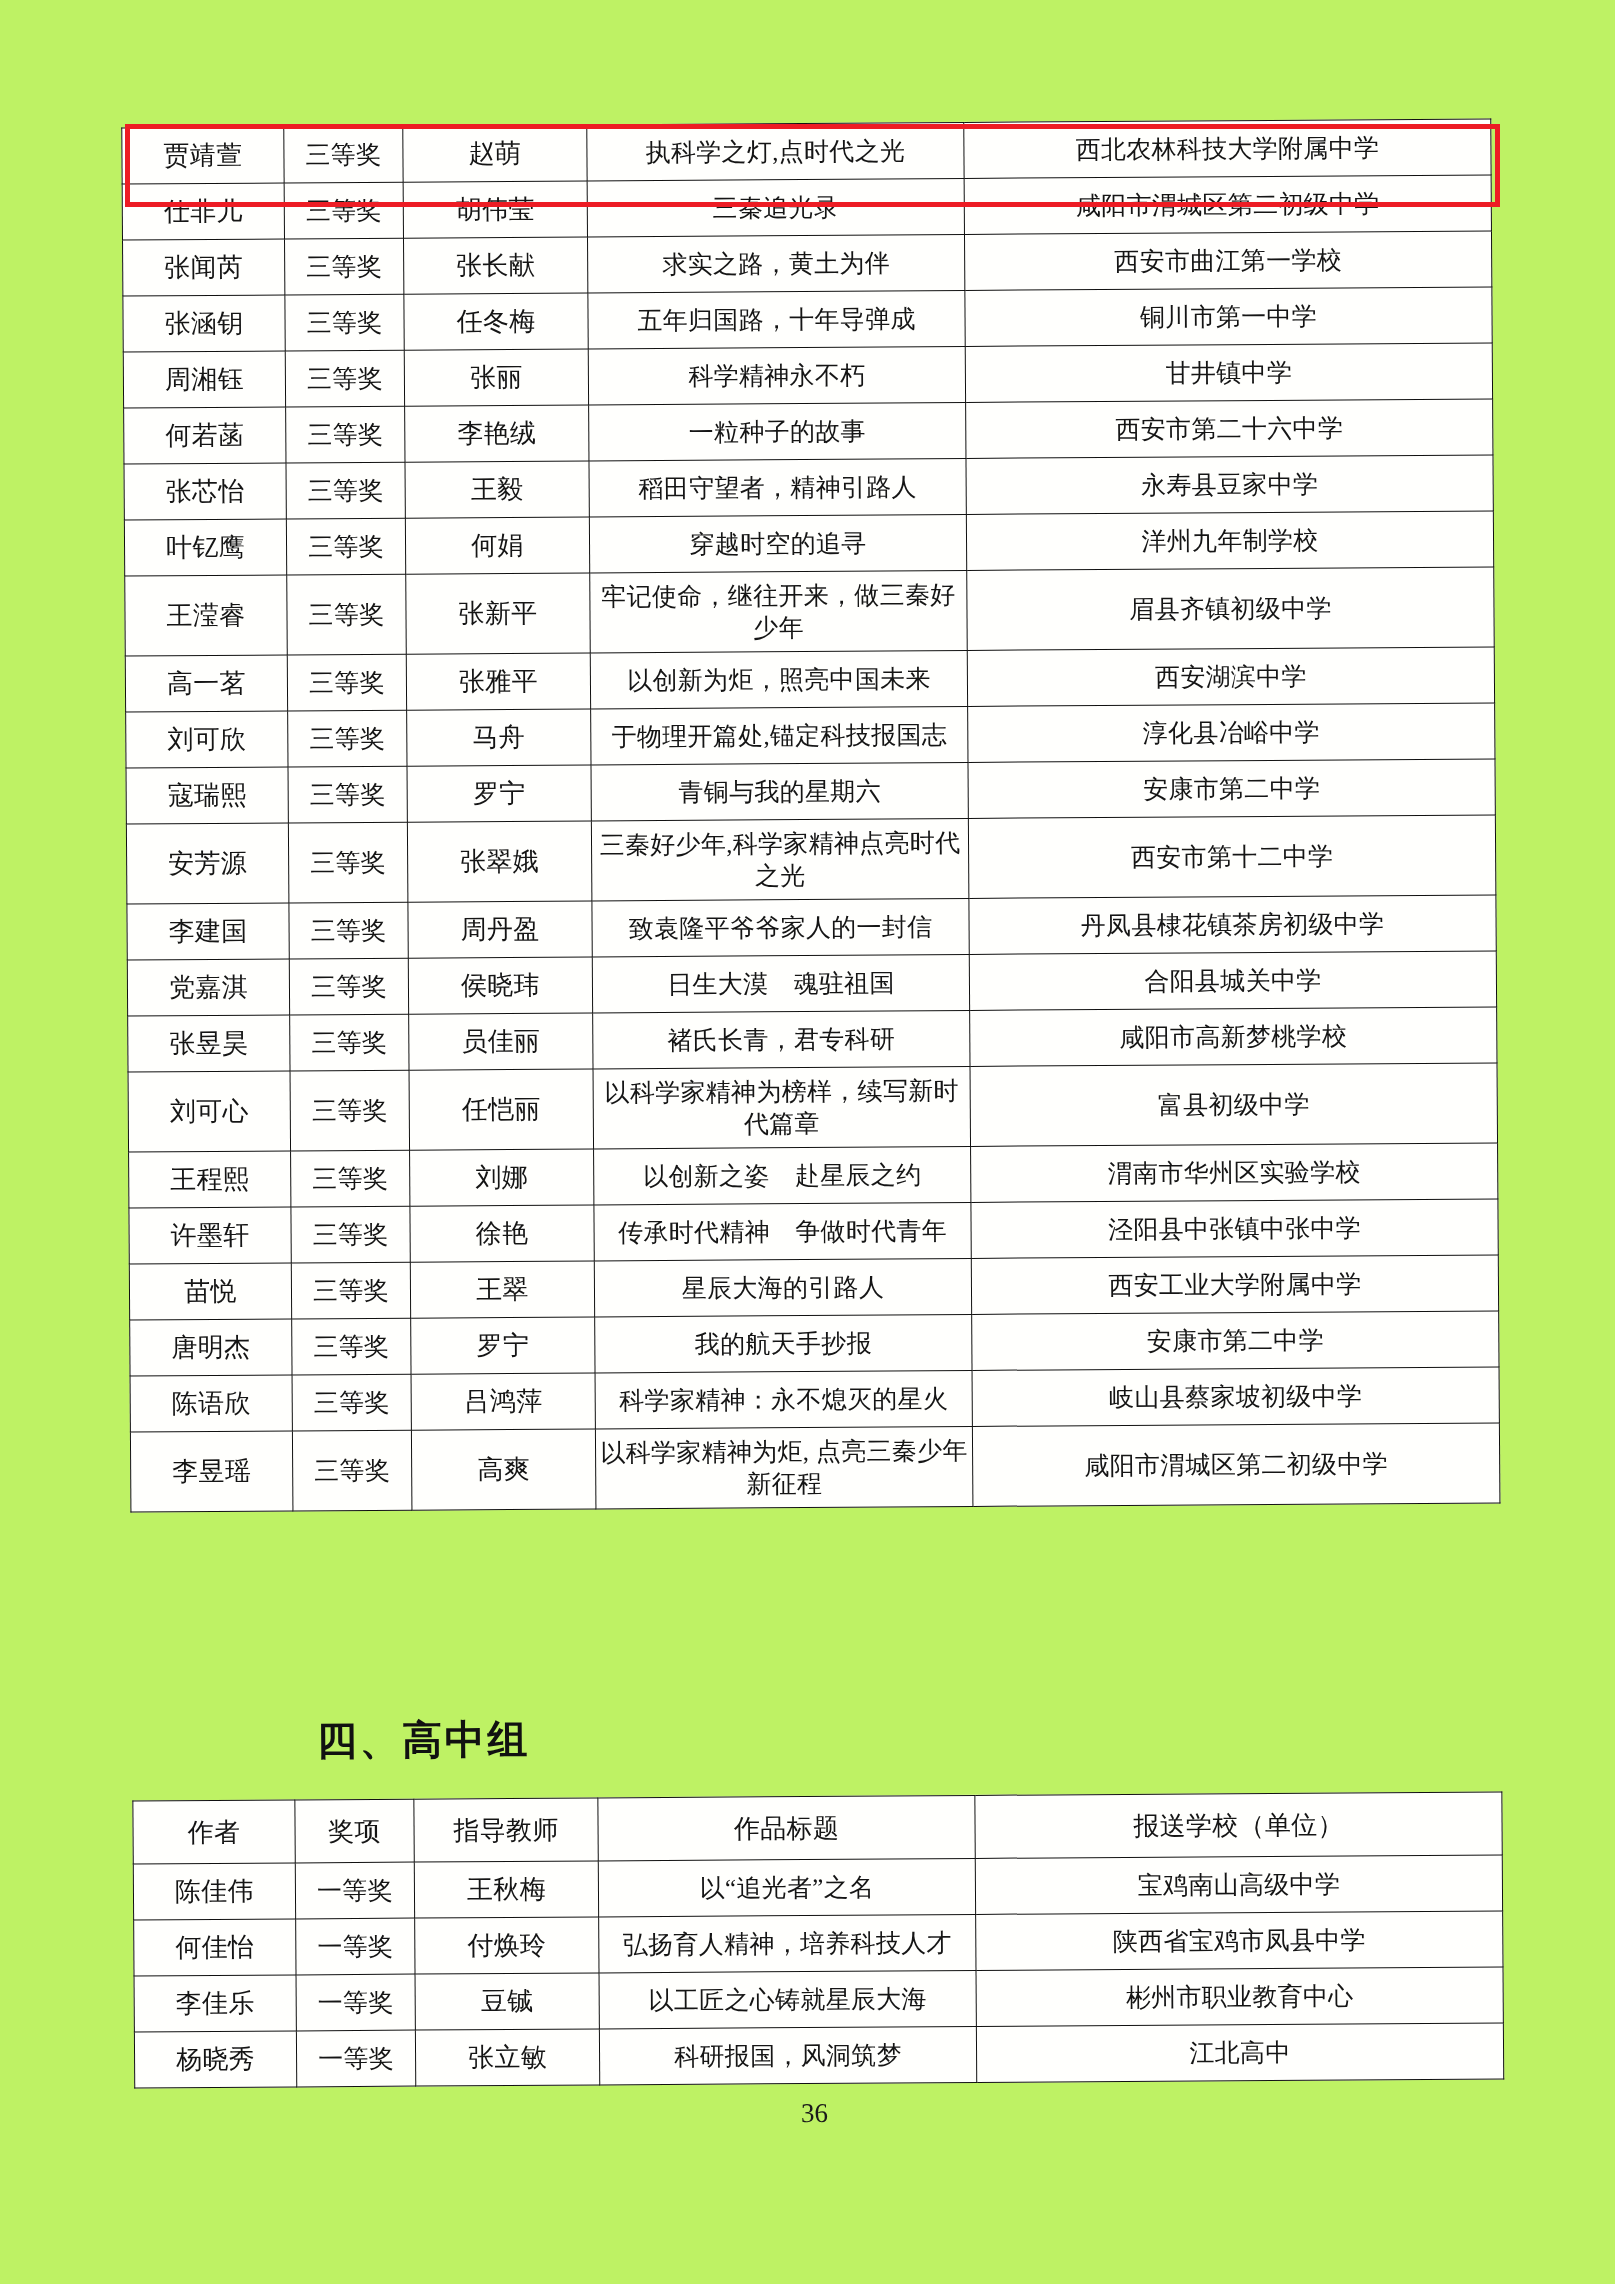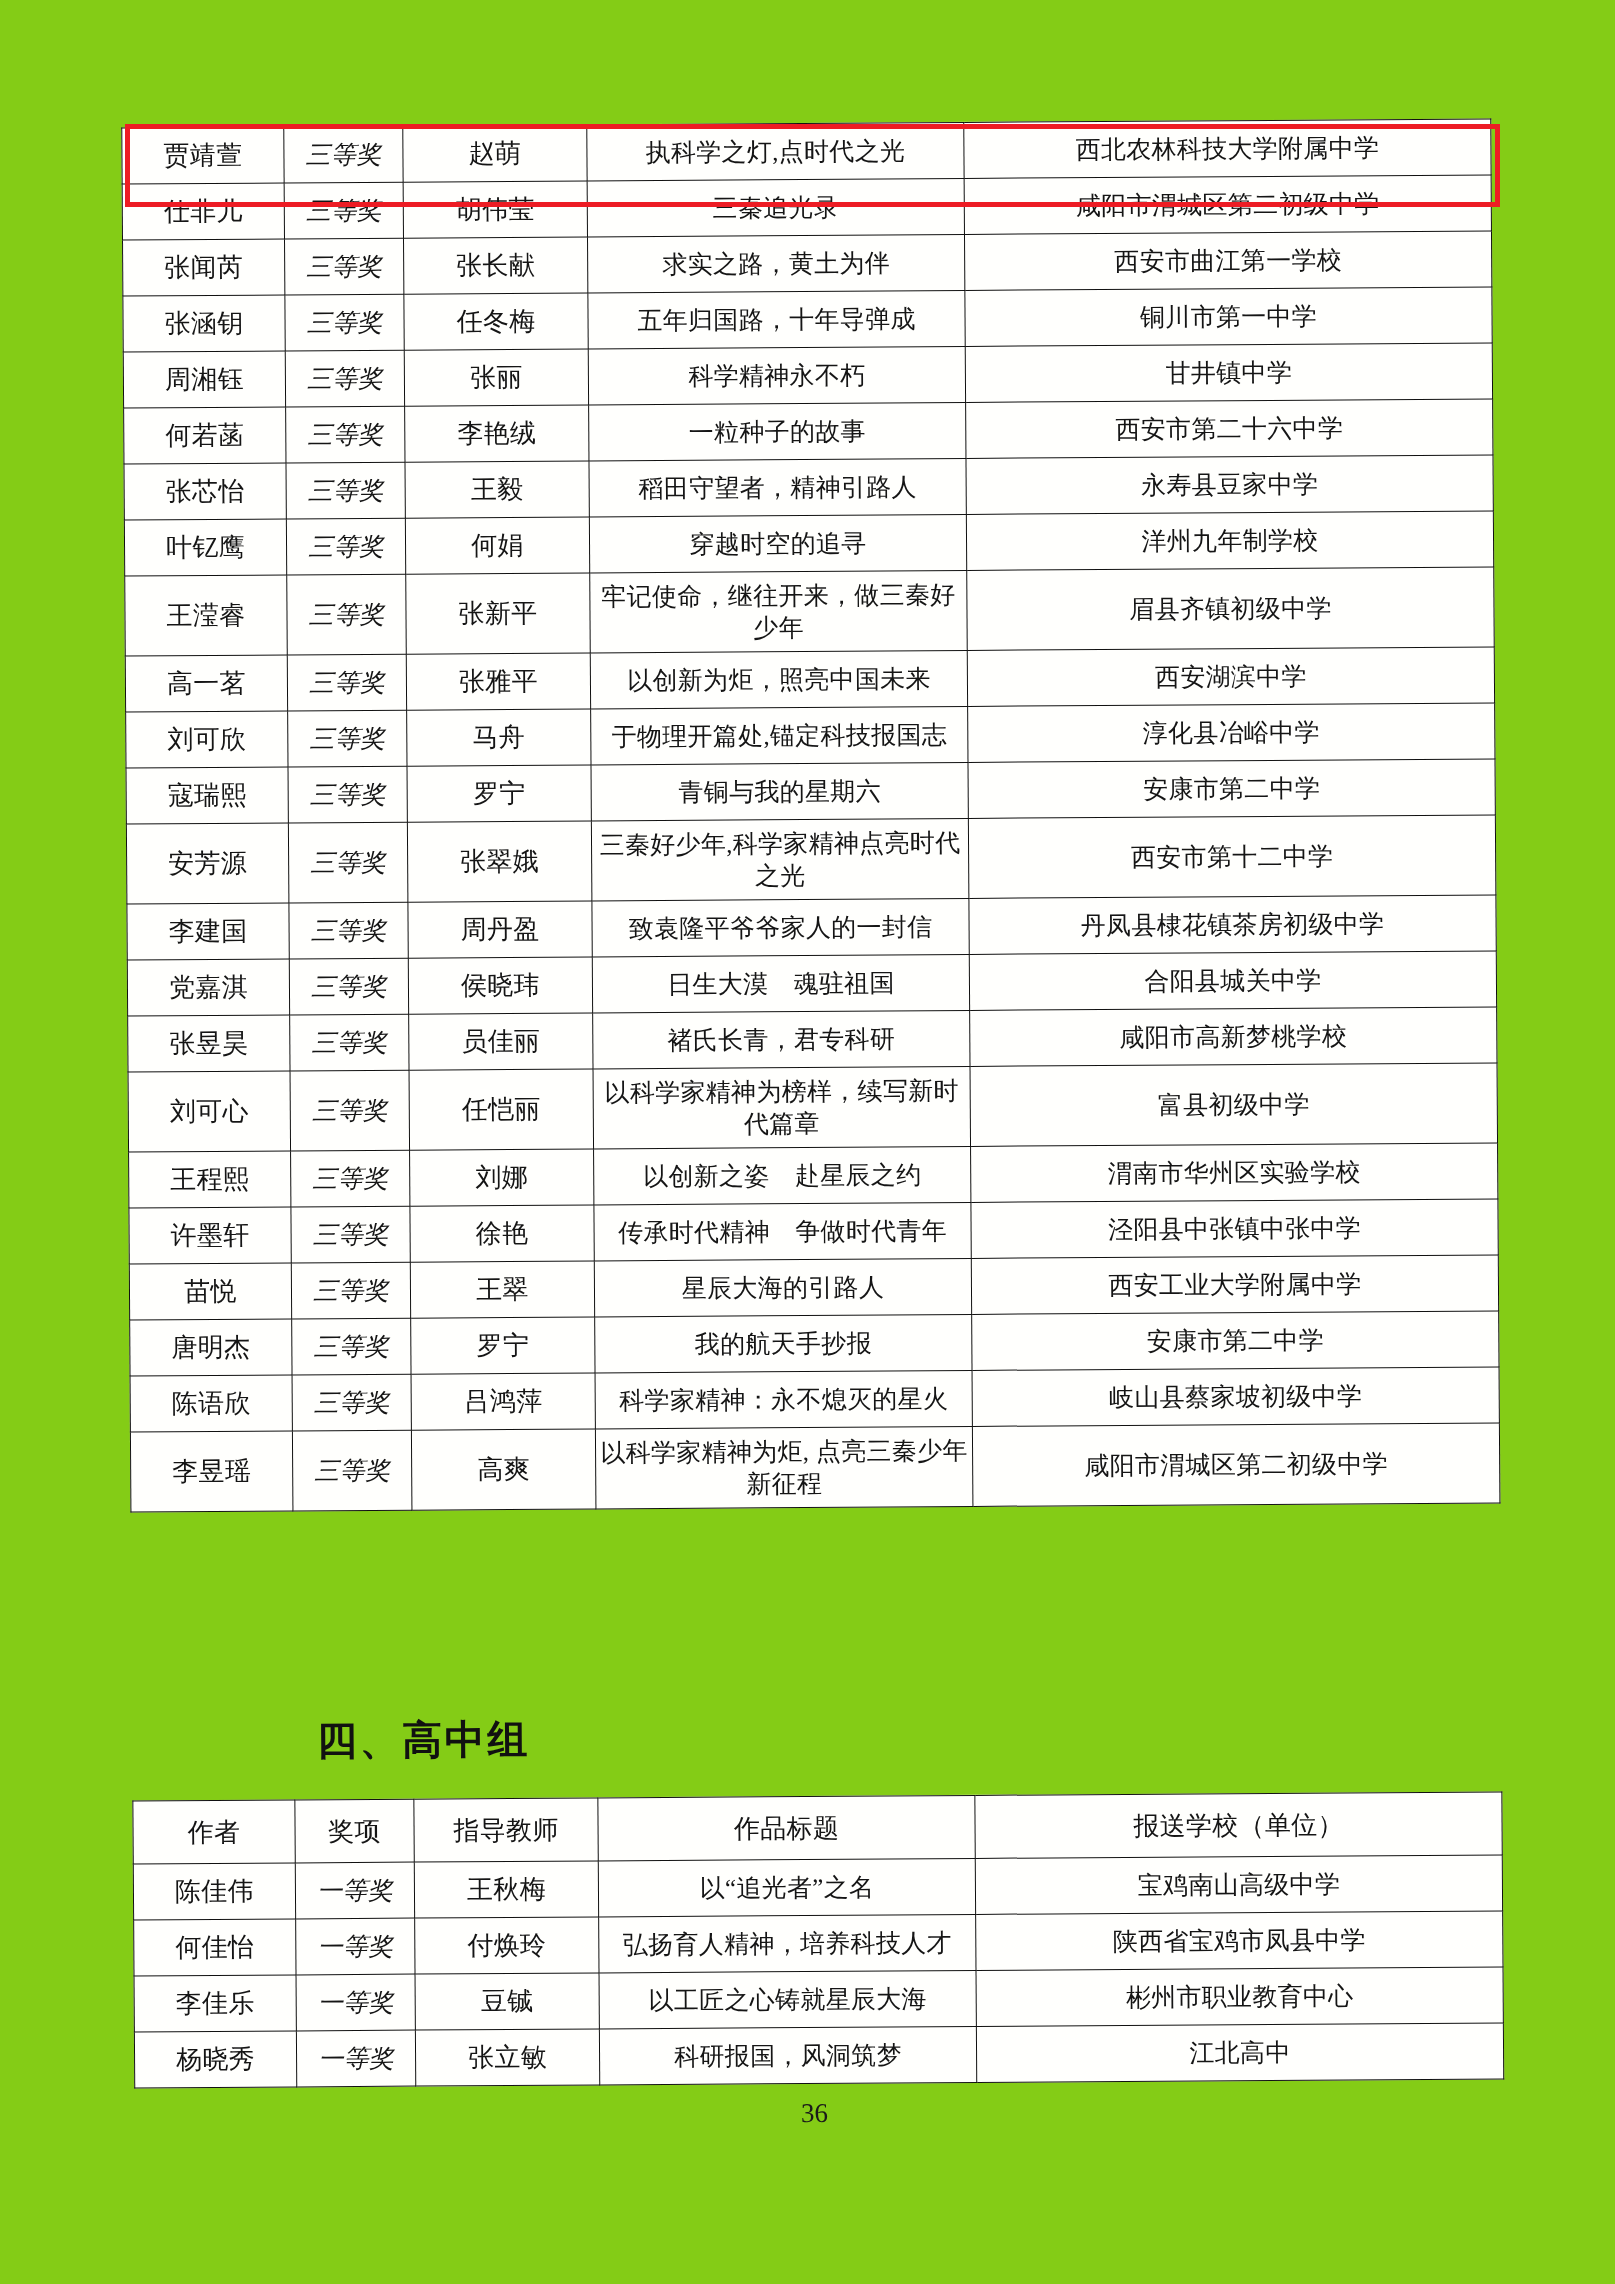--- a/index.html
+++ b/index.html
@@ -11,21 +11,21 @@
     font-family: "Liberation Serif", "DejaVu Serif", serif;
     position: relative;
     overflow: hidden;
   }
 
   .page {
     position: absolute;
     top: 0; left: 0;
     width: 1616px;
     height: 2284px;
-    background: #84cc16;
+    background: #bef264;
   }
 
   
   .scan {
     position: absolute;
     top: 0; left: 0;
     width: 1616px;
     height: 2284px;
     transform: rotate(-0.38deg);
     transform-origin: 808px 1141px;
@@ -56,21 +56,21 @@
     letter-spacing: 0.3px;
   }
 
   col.c-author   { width: 162px; }
   col.c-prize    { width: 119px; }
   col.c-teacher  { width: 184px; }
   col.c-title    { width: 377px; }
   col.c-school   { width: 527px; }
 
   td.author  { font-size: 26px; }
-  td.prize   { font-size: 25px; font-style: italic; }
+  td.prize   { font-size: 25px; }
   td.teacher { font-size: 26px; }
   td.title   { font-size: 25px; line-height: 1.28; }
   td.school  { font-size: 25px; }
 
   tr.datarow { height: 56px; }
   tr.datarow.tall { height: 80px; }
 
   thead th {
     font-size: 26px;
     height: 63px;

